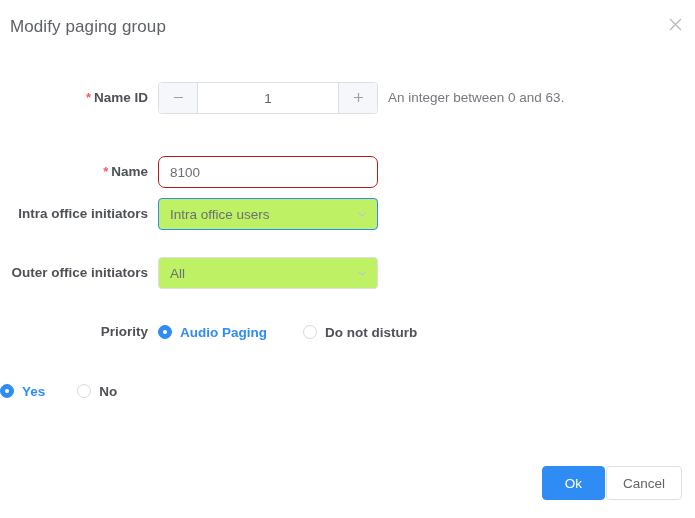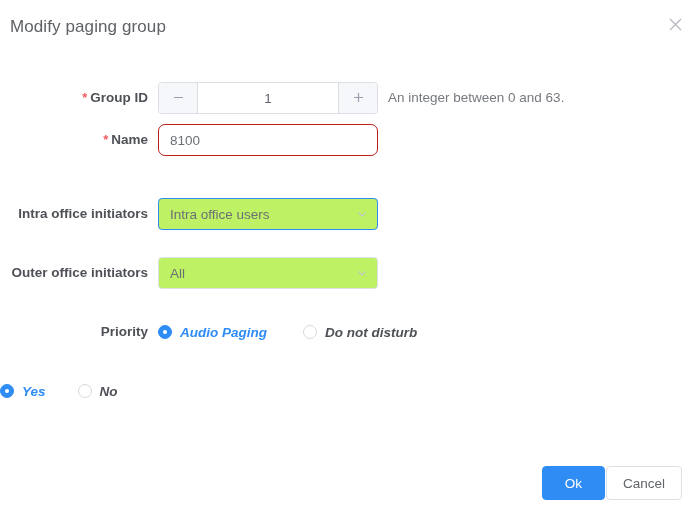--- a/index.html
+++ b/index.html
@@ -57,21 +57,21 @@
   
   .form-row {
     position: absolute;
     left: 0;
     width: 695px;
     height: 32px;
     display: flex;
     align-items: center;
   }
   .row-group-id  { top: 82px; }
-  .row-name      { top: 124px; }
+  .row-name      { top: 156px; }
   .row-intra     { top: 198px; }
   .row-outer     { top: 257px; }
   .row-priority  { top: 316px; }
   .row-prompt    { top: 375px; }
 
   .field-label {
     width: 158px;
     text-align: right;
     padding-right: 10px;
     box-sizing: border-box;
@@ -209,21 +209,20 @@
     width: 4px;
     height: 4px;
     border-radius: 50%;
     background: #ffffff;
   }
   .radio-label {
     margin-left: 8px;
     font-size: 13.5px;
     font-weight: bold;
     color: #4e5157;
-    font-style: italic;
   }
   .radio-item.checked .radio-label { color: #2f8cf5; }
 
   .gap-priority { width: 36px; }
   .gap-prompt   { width: 32px; }
 
   
   .dialog-footer {
     position: absolute;
     right: 13px;
@@ -268,21 +267,21 @@
       <span>
         <svg width="13" height="13" viewBox="0 0 13 13">
           <path d="M1 1 L12 12 M12 1 L1 12" stroke="#b4b7bd" stroke-width="1.2" fill="none"></path>
         </svg>
       </span>
     </div>
   </div>
 
   <div class="form-row row-group-id">
     <div class="field-label">
-      <span class="req-star">*</span><span>Group ID</span>
+      <span class="req-star">*</span><span>Name ID</span>
     </div>
     <div class="stepper">
       <div class="stepper-btn minus">
         <span>
           <svg width="13" height="13" viewBox="0 0 13 13">
               <path d="M2 6.5 H11" stroke="#9aa0ab" stroke-width="1.2"></path>
             </svg>
         </span>
       </div>
       <div class="stepper-value">1</div>

